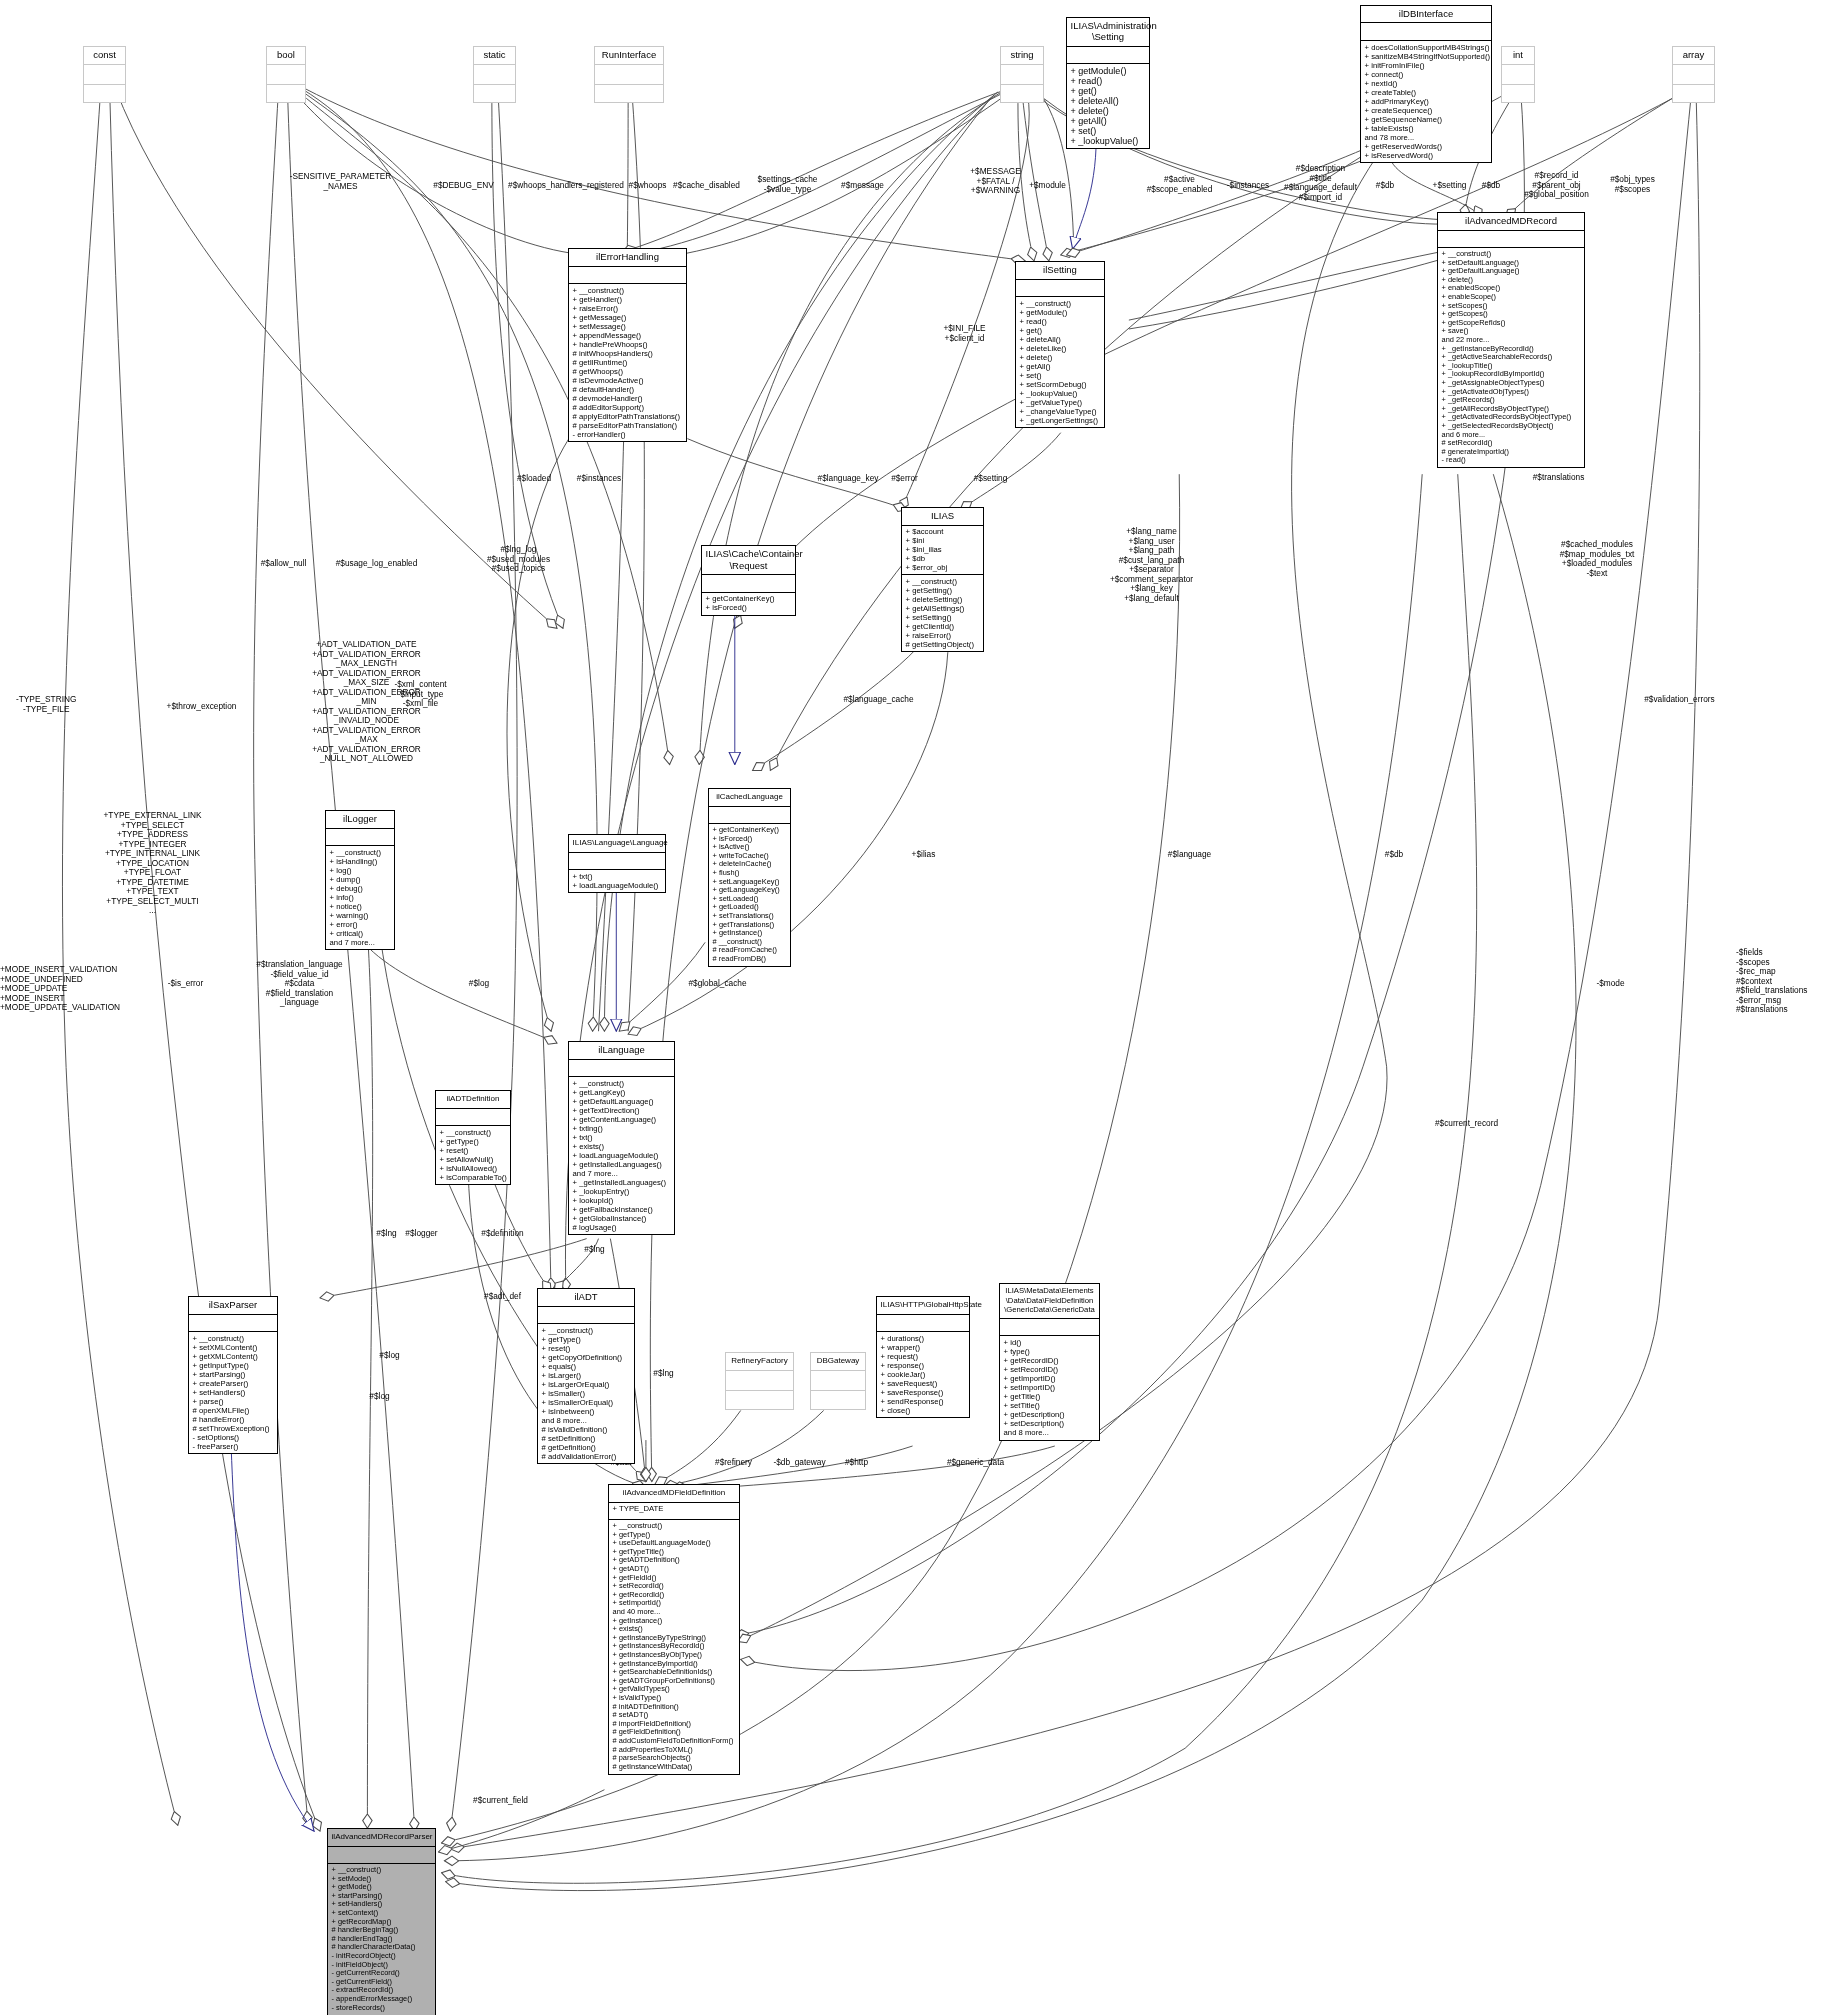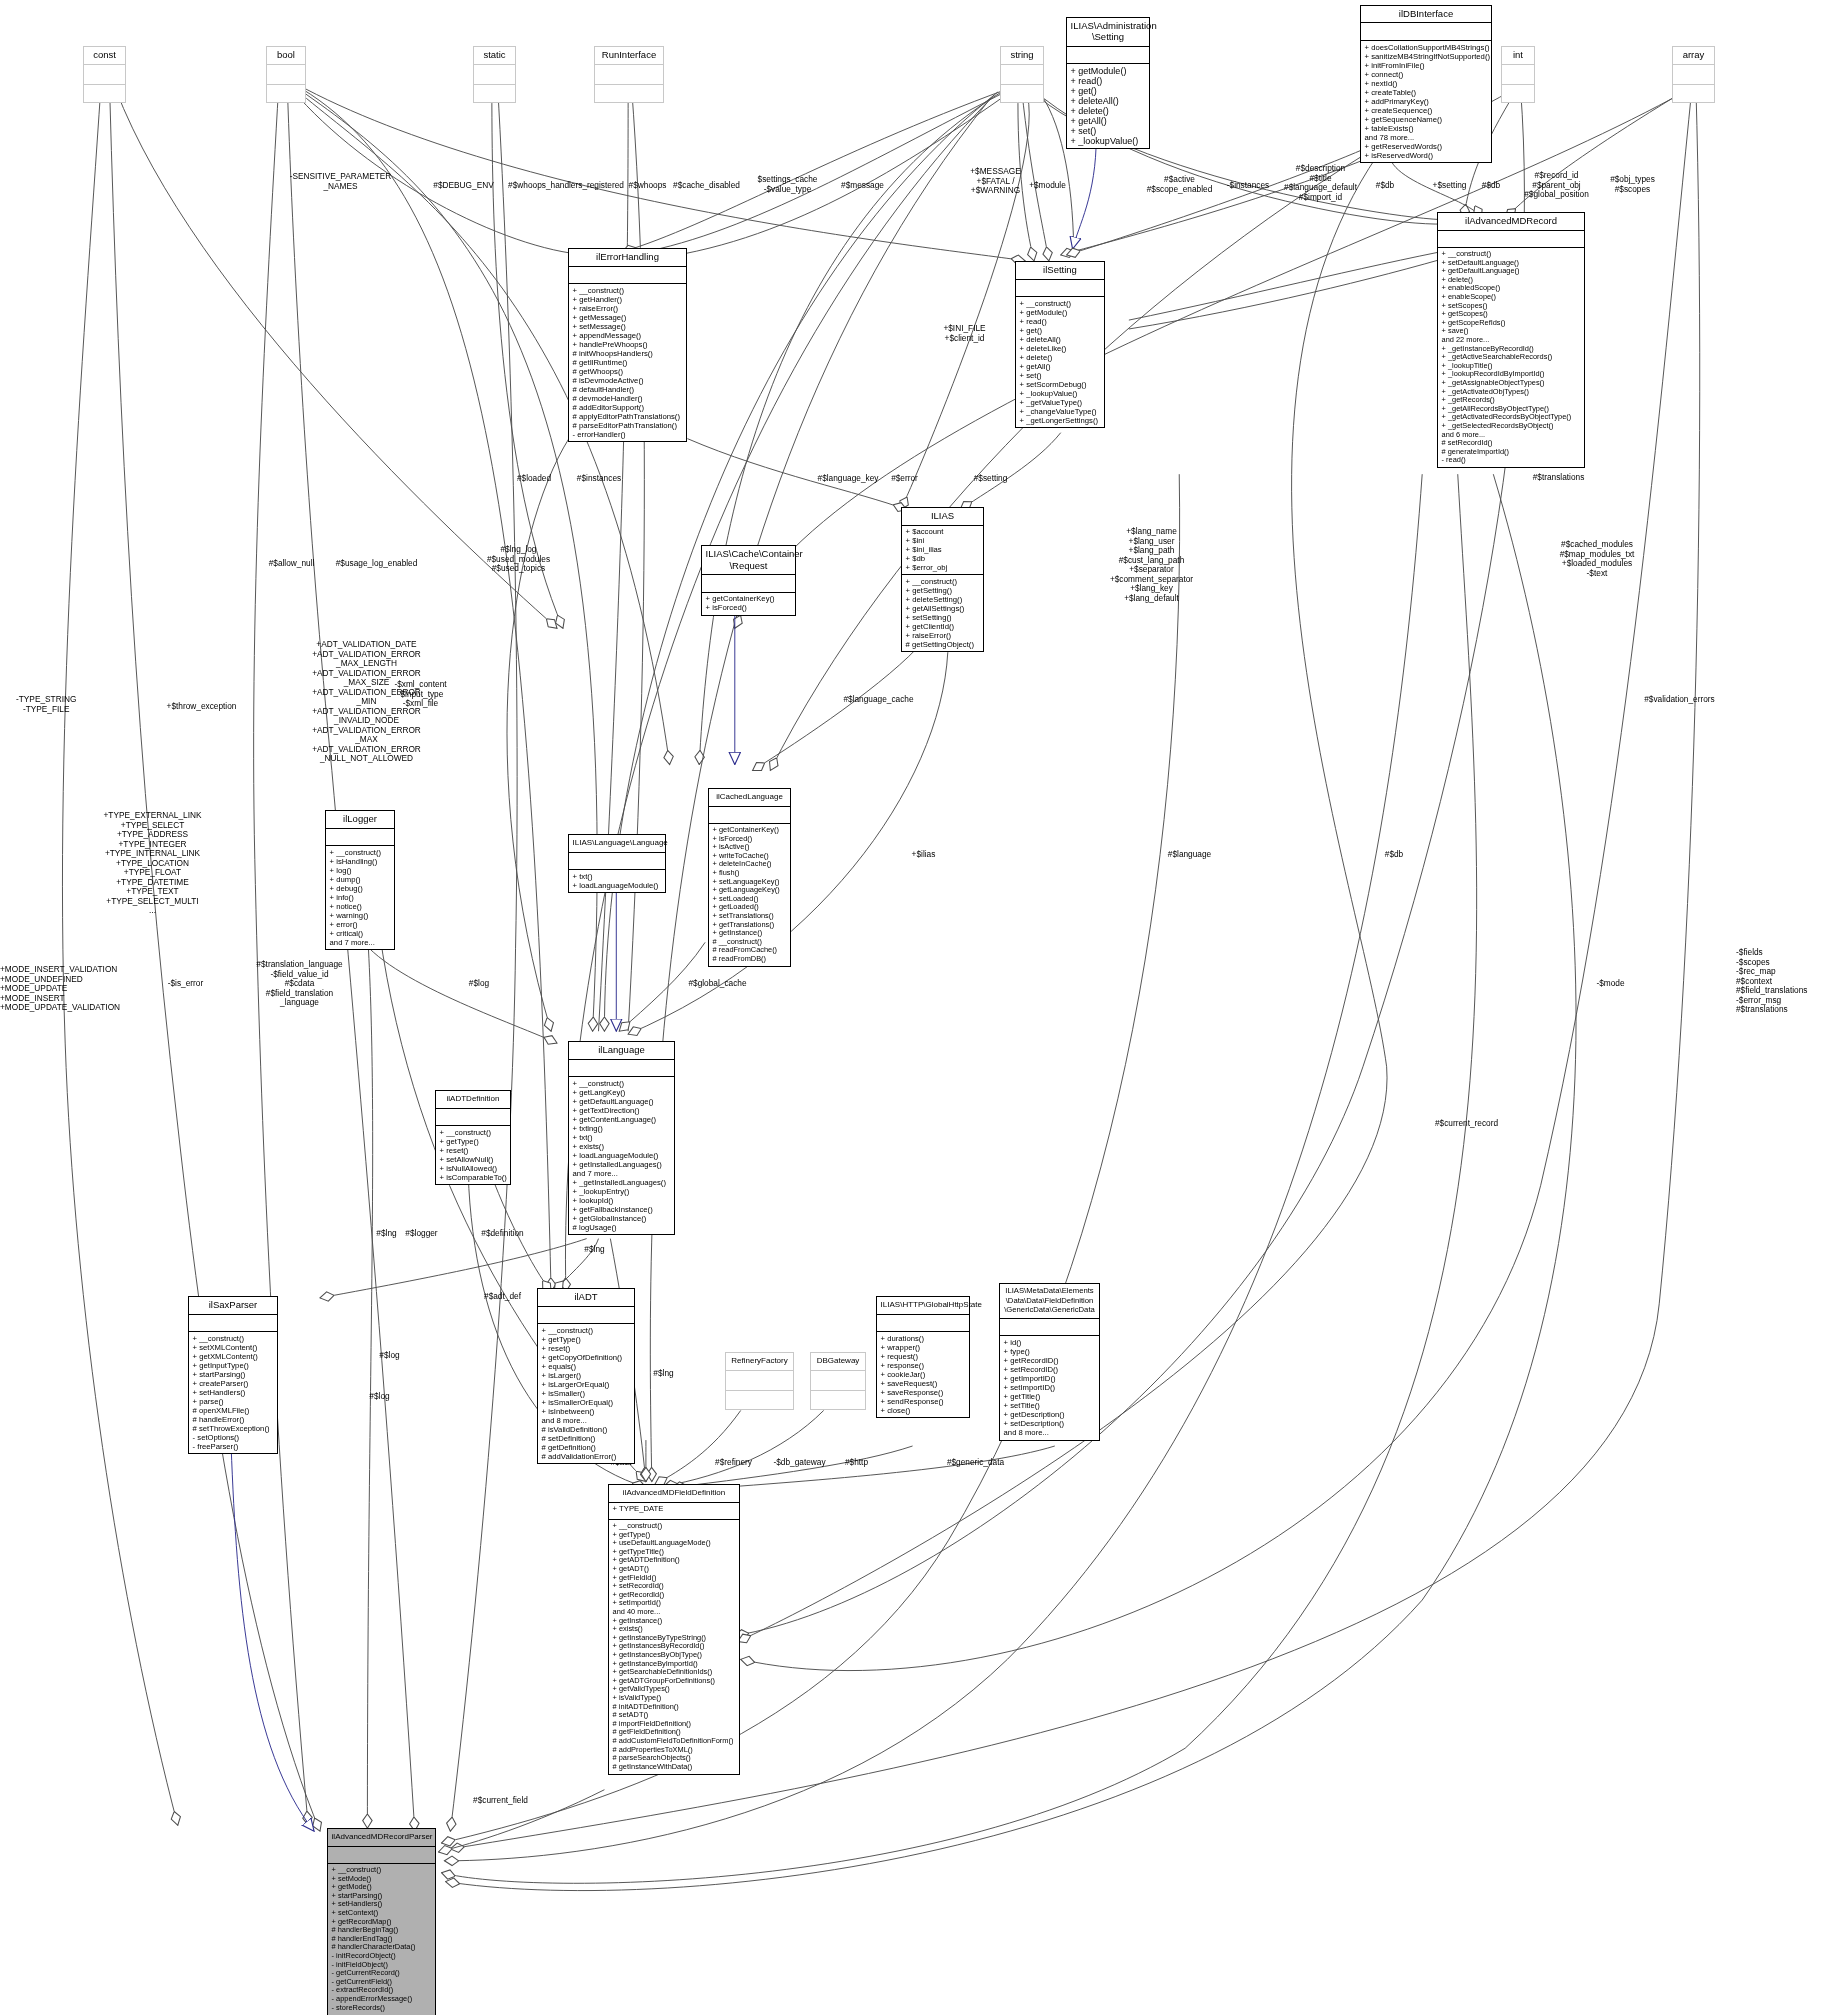--- a/index.html
+++ b/index.html
@@ -622,21 +622,21 @@
 #$global_position</div>
   <div class="elabel" style="left:1603px;top:175px;width:59px;">#$obj_types
 #$scopes</div>
   <div class="elabel" style="left:935px;top:324px;width:59px;">+$INI_FILE
 +$client_id</div>
   <div class="elabel" style="left:512px;top:474px;width:44px;">#$loaded</div>
   <div class="elabel" style="left:574px;top:474px;width:50px;">#$instances</div>
   <div class="elabel" style="left:813px;top:474px;width:70px;">#$language_key</div>
   <div class="elabel" style="left:884px;top:474px;width:41px;">#$error</div>
   <div class="elabel" style="left:967px;top:474px;width:47px;">#$setting</div>
-  <div class="elabel" style="left:256px;top:559px;width:55px;margin-left:8px;">#$allow_null</div>
+  <div class="elabel" style="left:256px;top:559px;width:55px;">#$allow_null</div>
   <div class="elabel" style="left:332px;top:559px;width:89px;">#$usage_log_enabled</div>
   <div class="elabel" style="left:480px;top:545px;width:77px;">#$lng_log
 #$used_modules
 #$used_topics</div>
   <div class="elabel" style="left:1104px;top:527px;width:95px;">+$lang_name
 +$lang_user
 +$lang_path
 #$cust_lang_path
 +$separator
 +$comment_separator

